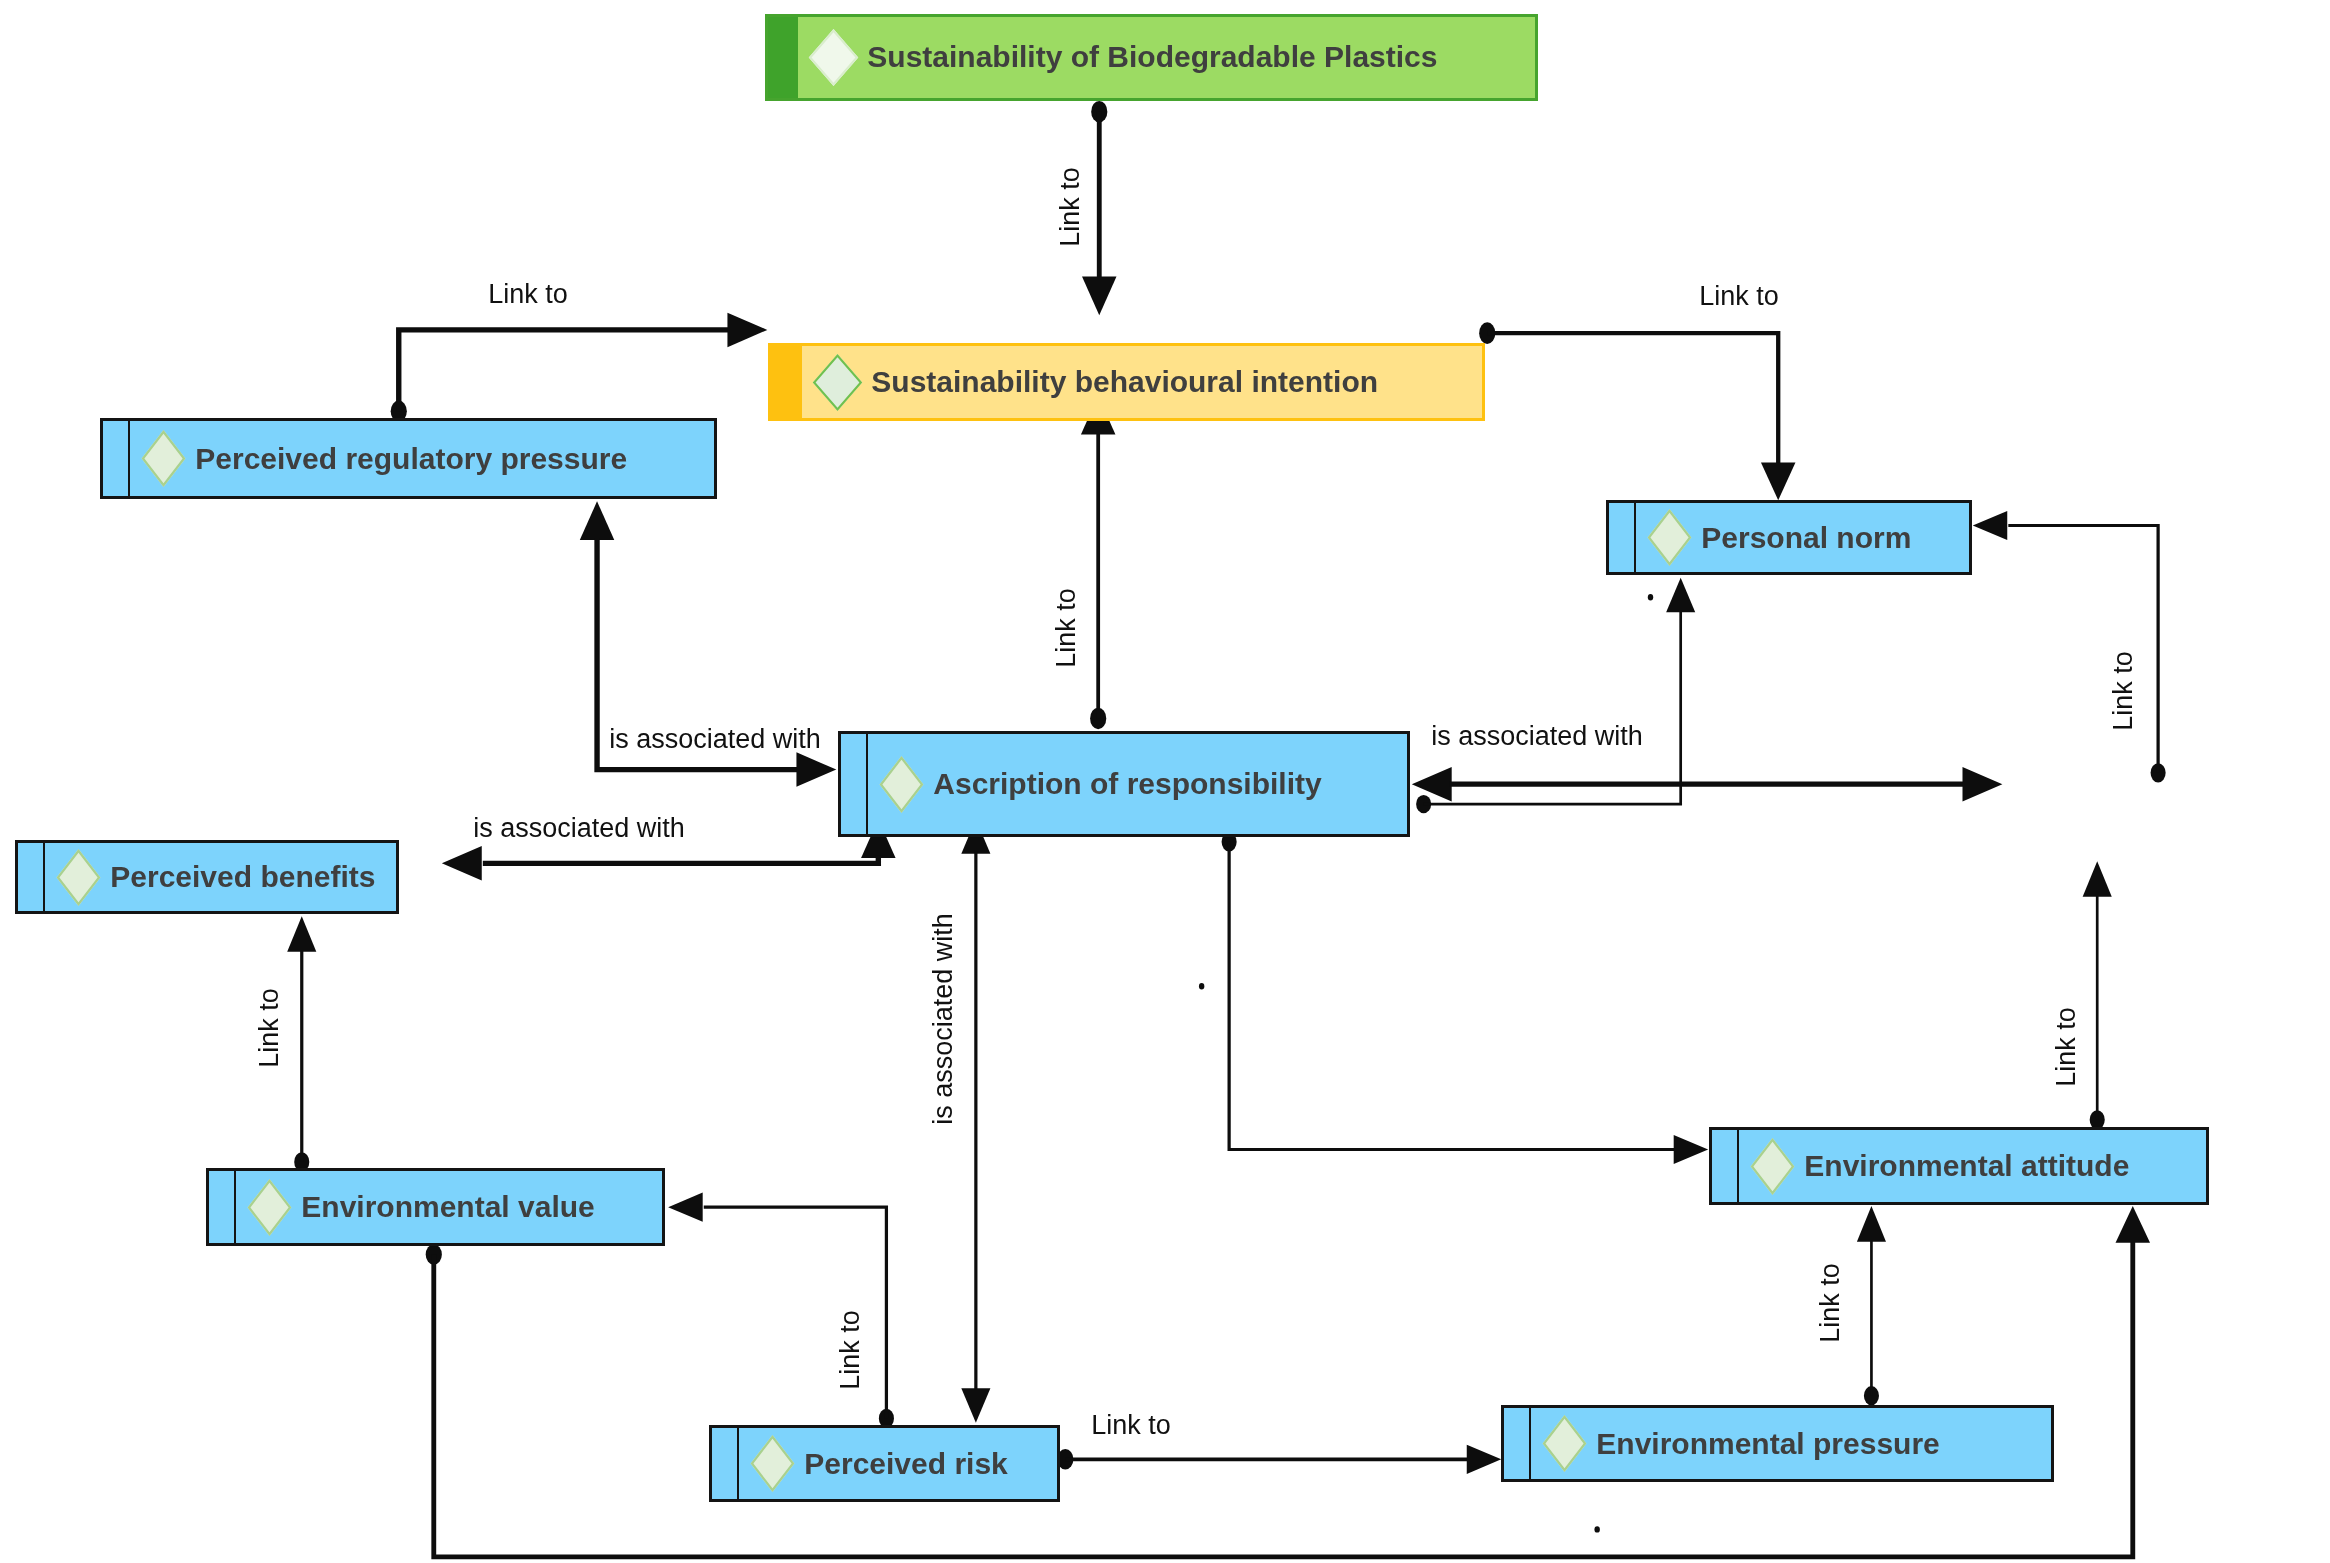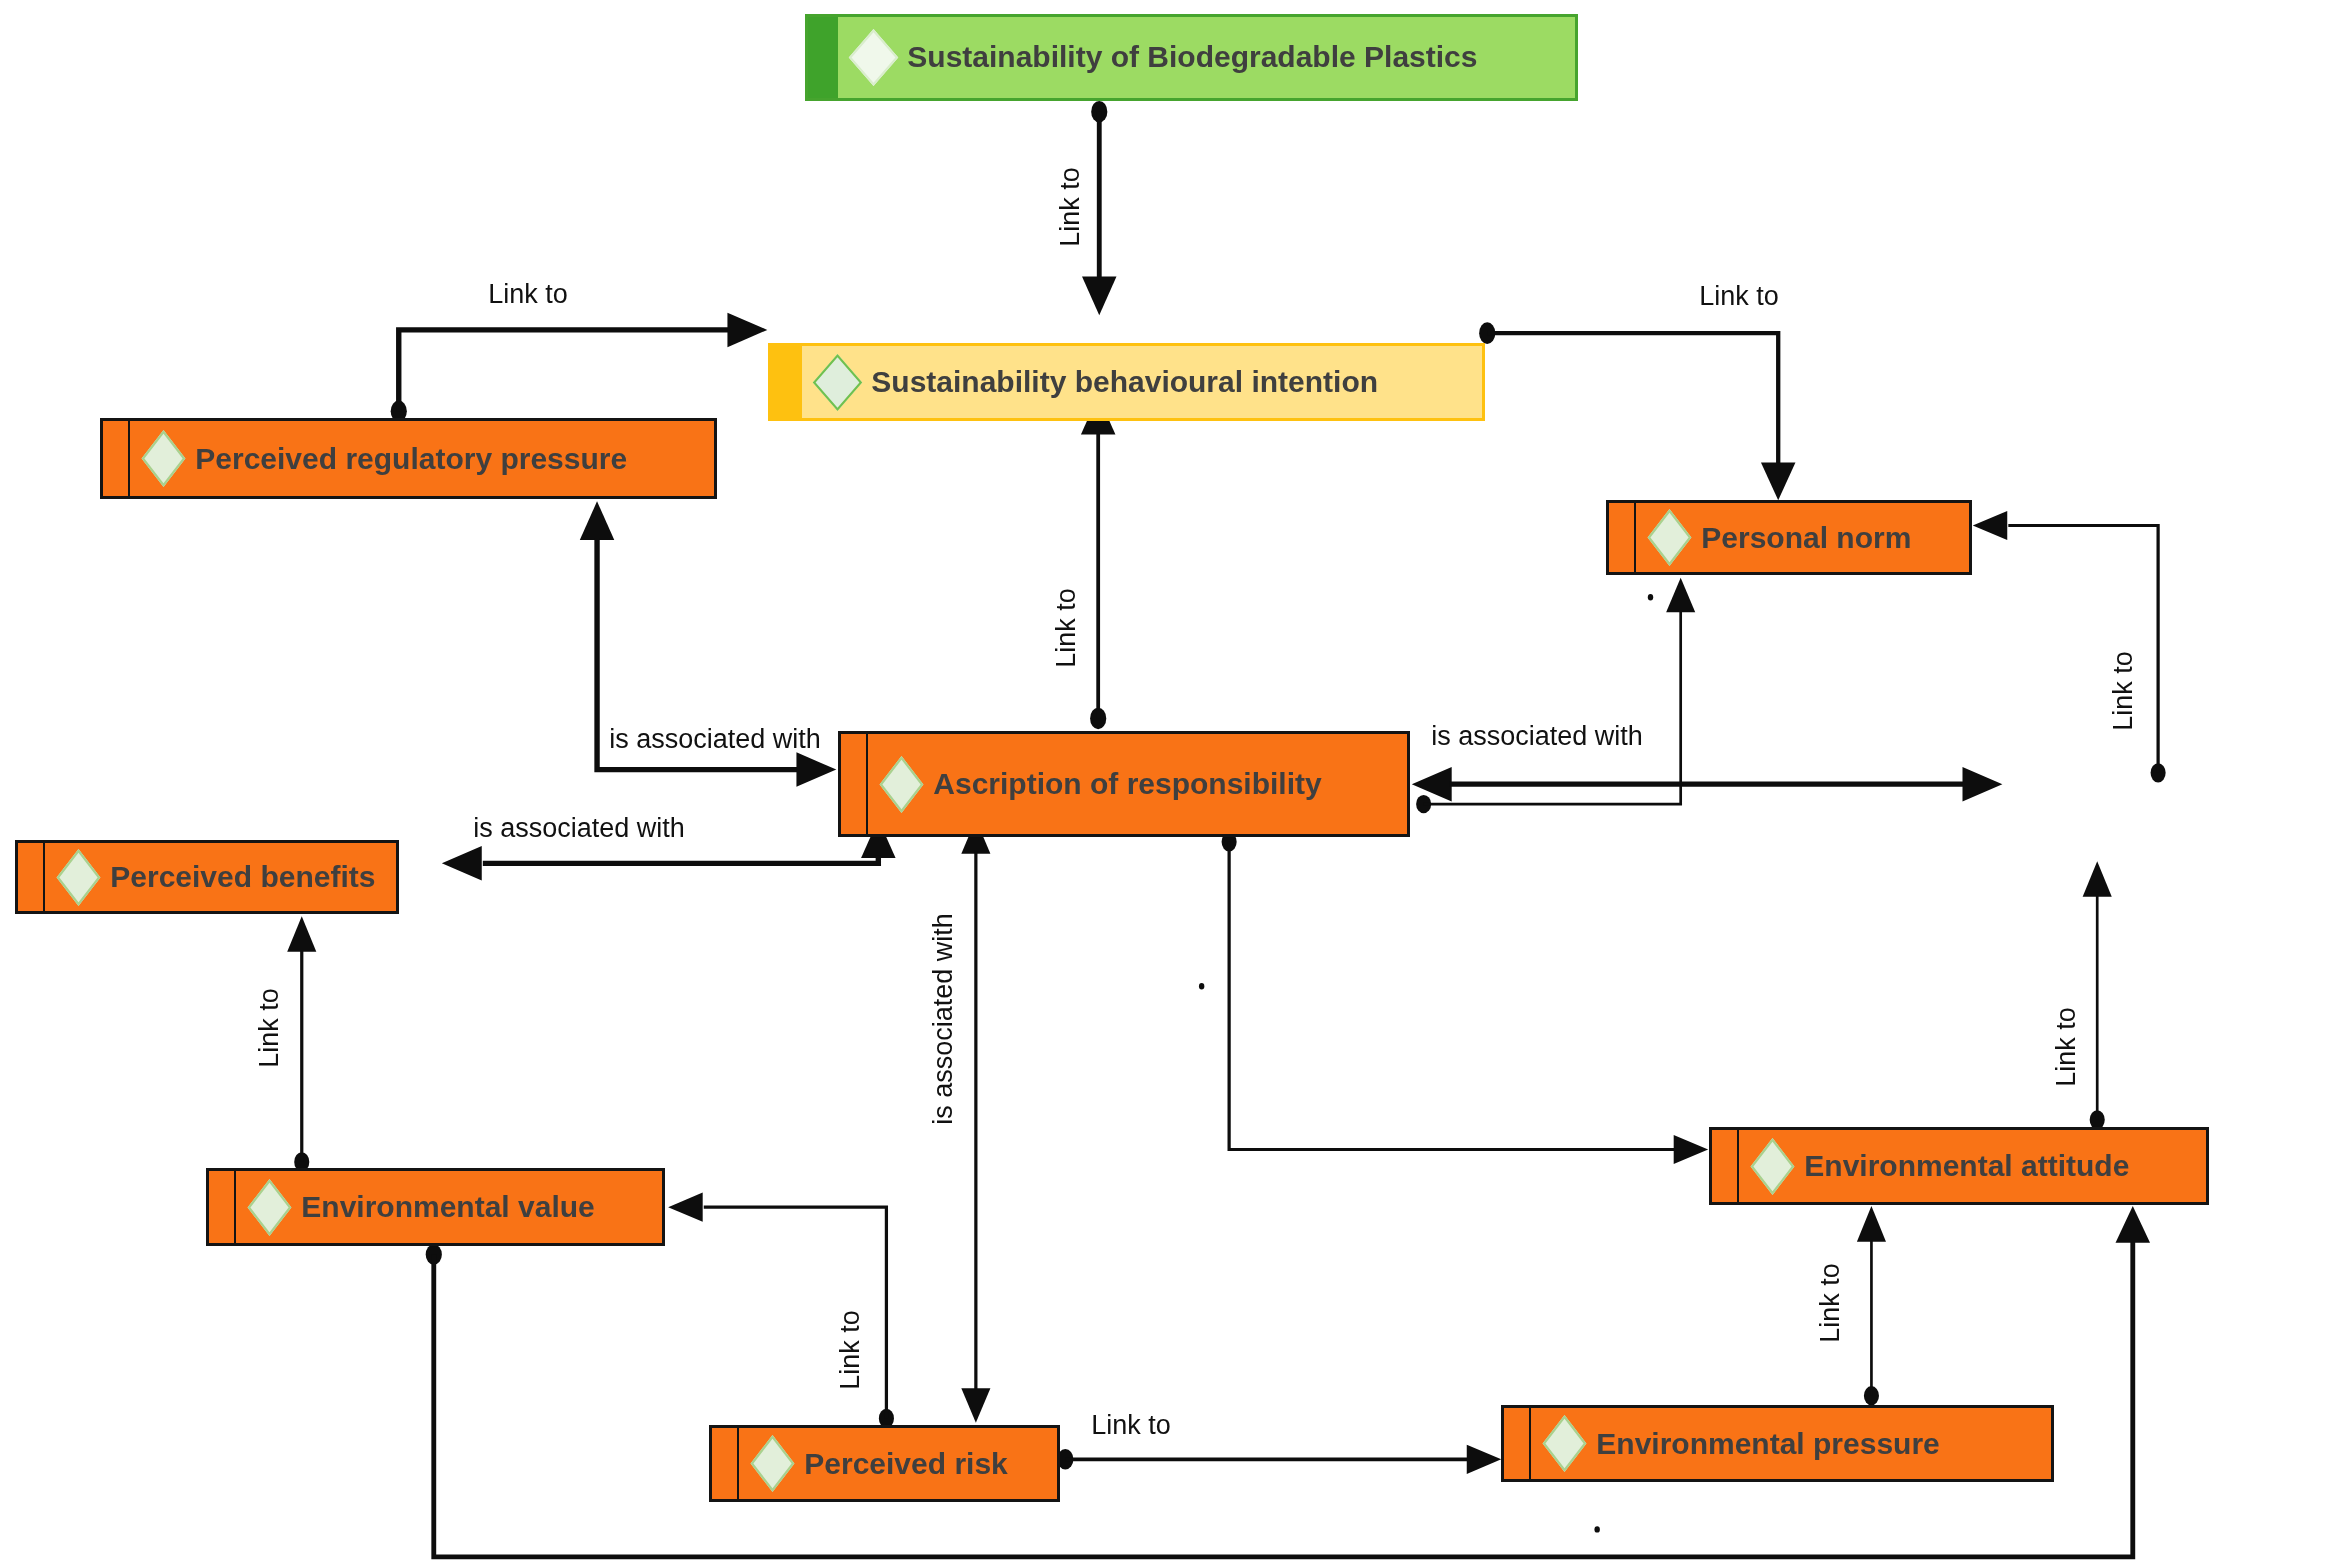--- a/index.html
+++ b/index.html
@@ -4,28 +4,28 @@
 <style>
   html,body{margin:0;padding:0;background:#ffffff;}
   #canvas{position:relative;width:2330px;height:1564px;background:#ffffff;overflow:hidden;
           font-family:"Liberation Sans",sans-serif;}
   svg#edge-layer{position:absolute;left:0;top:0;width:2330px;height:1564px;}
   svg#edge-layer path{fill:none;stroke:#0d0d0d;}
   svg#edge-layer polygon, svg#edge-layer ellipse{fill:#0d0d0d;stroke:none;}
   .w5{stroke-width:5px}.w6{stroke-width:6px}.w7{stroke-width:7px}
   .w8{stroke-width:8px}.w9{stroke-width:9px}.w10{stroke-width:10px}
 
-  .node{position:absolute;display:flex;align-items:center;background:#f97316;
+  .node{position:absolute;display:flex;align-items:center;background:#7dd3fc;
         border:3.8px solid #141414;box-sizing:border-box;}
   .node .cell{flex:none;align-self:stretch;width:25px;border-right:2.7px solid #141414;}
   .node .diamond{flex:none;width:27px;height:27px;margin:0 16px 0 18.3px;
         transform:scaleY(1.3) rotate(45deg);background:#E2EFDA;border:2.2px solid #A9D18E;}
   .node .lbl{font-weight:700;font-size:30px;color:#3F3F3F;white-space:nowrap;line-height:1;}
 
-  .topic-green{background:#9CDB63;border-color:#46A42E;margin-left:40px;}
+  .topic-green{background:#9CDB63;border-color:#46A42E;}
   .topic-green .cell{width:30px;border-right:none;background:#3FA32B;}
   .topic-green .diamond{width:31px;height:31px;transform:scaleY(1.15) rotate(45deg);
         background:#F0F8EB;border-color:#D9EDCC;}
   .topic-yellow{background:#FFE28A;border-color:#FEC110;margin-top:28px;}
   .topic-yellow .cell{width:31px;border-right:none;background:#FEC110;}
   .topic-yellow .diamond{width:31px;height:31px;transform:scaleY(1.15) rotate(45deg);
         background:#DFEEDC;border-color:#70C14F;}
 
   .elabel{position:absolute;transform:translate(-50%,-50%);font-size:27px;color:#111111;
         white-space:nowrap;line-height:1;}

